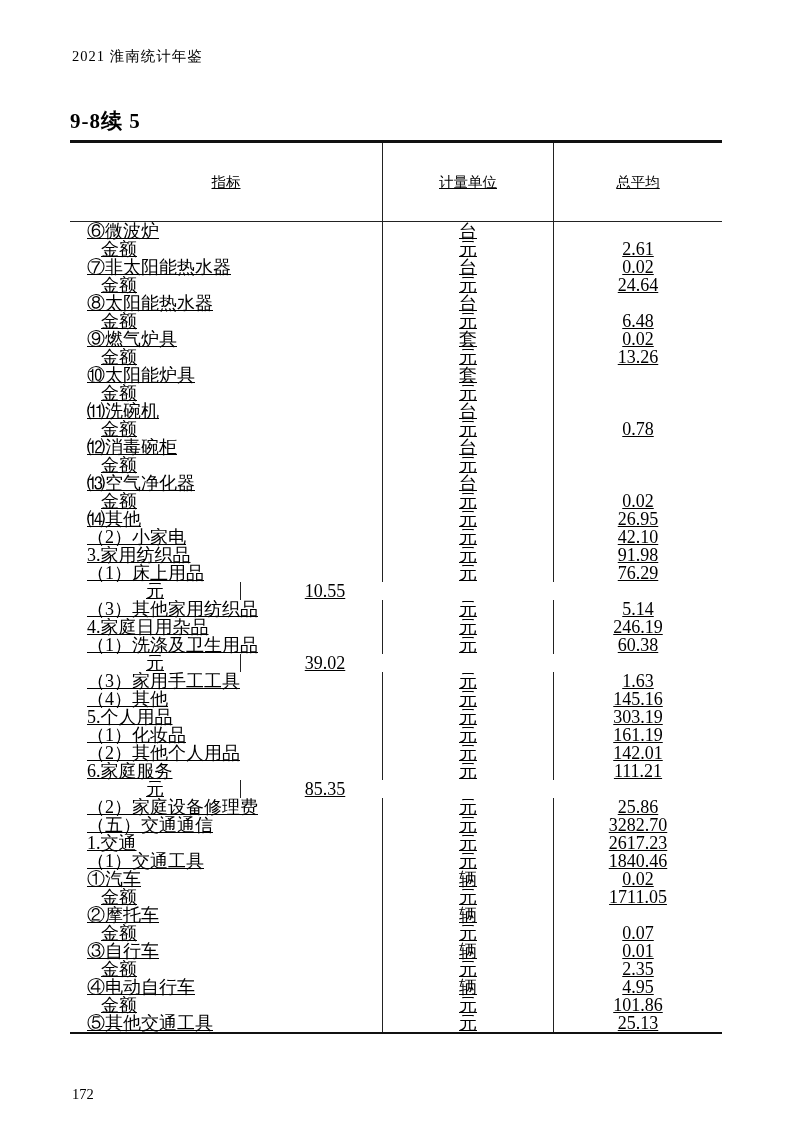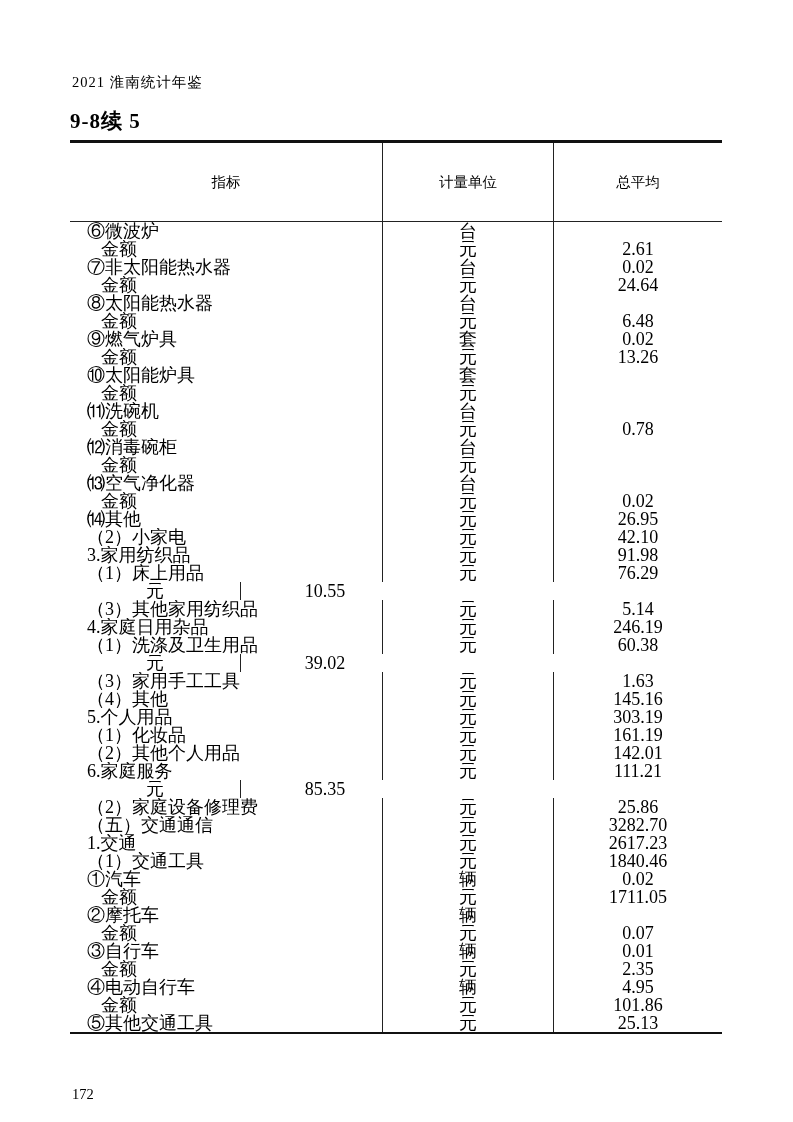--- a/index.html
+++ b/index.html
@@ -13,21 +13,21 @@
     position: relative;
     font-family: "Liberation Serif", "DejaVu Serif", serif;
     color: #000000;
     overflow: hidden;
   }
   * { box-sizing: border-box; }
 
   .doc-header {
     position: absolute;
     left: 72px;
-    top: 73px;
+    top: 47px;
     font-size: 14.5px;
     letter-spacing: 1px;
     white-space: nowrap;
   }
 
   .table-title {
     position: absolute;
     left: 70px;
     top: 107px;
     font-size: 21px;
@@ -36,20 +36,21 @@
     white-space: nowrap;
   }
 
   .stat-table {
     position: absolute;
     left: 70px;
     top: 140px;
     width: 652px;
     border-top: 3px solid #111111;
     border-bottom: 2.5px solid #111111;
+    text-decoration: underline;
   }
 
   .thead {
     display: flex;
     height: 79px;
     border-bottom: 1px solid #222222;
   }
   .th {
     display: flex;
     align-items: center;

